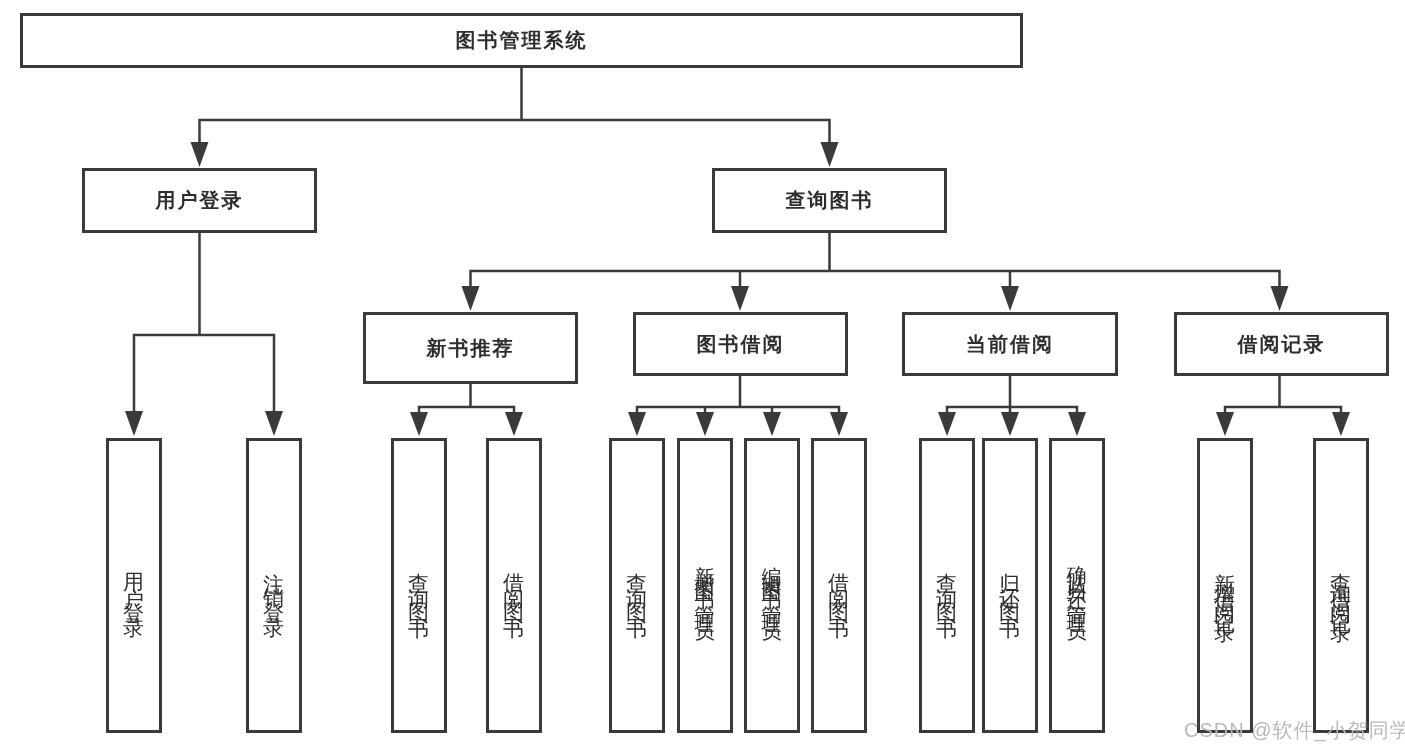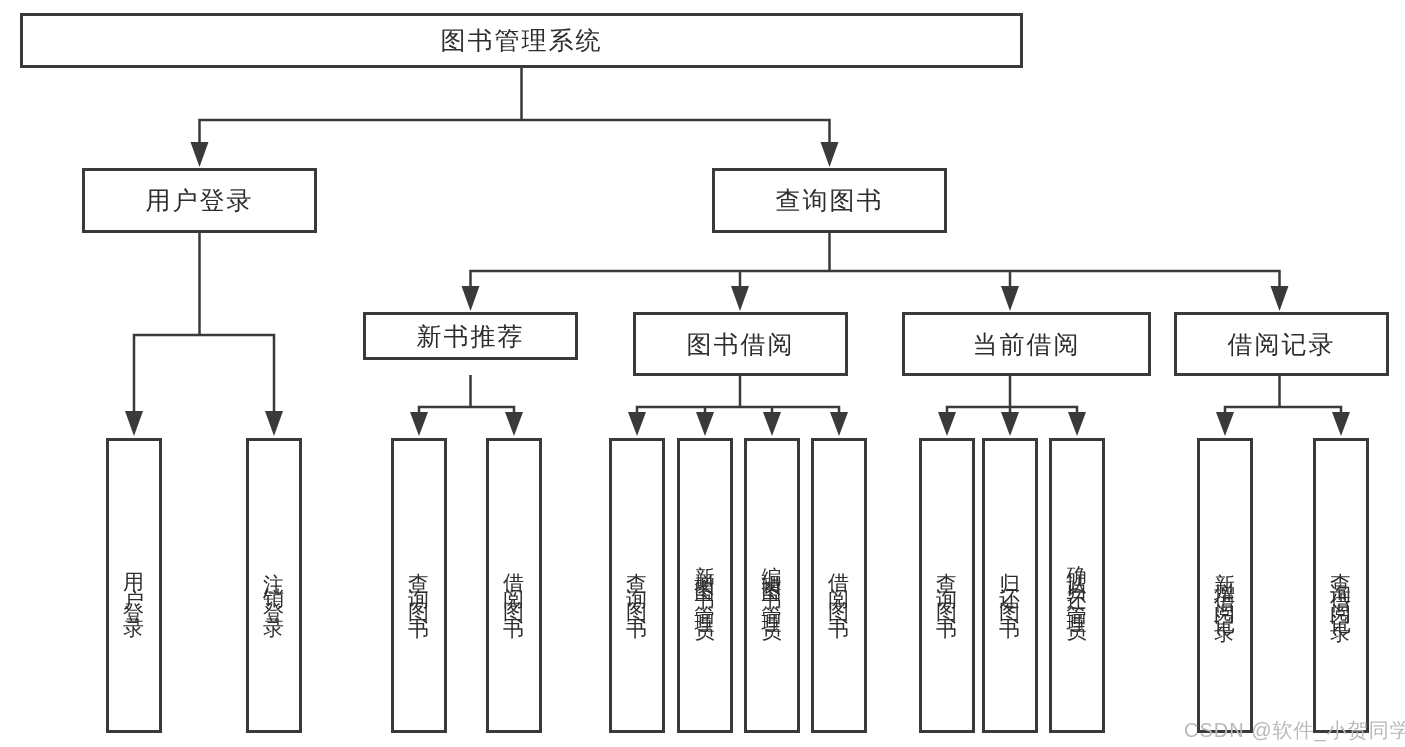--- a/index.html
+++ b/index.html
@@ -23,23 +23,24 @@
     border: 3px solid #3a3a3a;
     background: #ffffff;
     display: flex;
     align-items: center;
     justify-content: center;
     color: #2d2d2d;
     z-index: 2;
     text-align: center;
   }
   .h-node {
-    font-size: 25px;
+    font-size: 20px;
     letter-spacing: 2px;
     white-space: nowrap;
+    font-weight: bold;
   }
   .leaf {
     writing-mode: vertical-rl;
     text-orientation: mixed;
     font-size: 21px;
     letter-spacing: 15px;
     line-height: 1;
   }
   .leaf.l6 { letter-spacing: 10px; }
   .leaf.l9 { letter-spacing: 8px; font-size: 20px; }
@@ -118,23 +119,23 @@
         M1216 412 L1234 412 L1225 436 Z
         M1332 412 L1350 412 L1341 436 Z"></path>
     </g>
   </svg>
 
   <div class="node h-node" style="left:20px; top:13px; width:1003px; height:55px">图书管理系统</div>
 
   <div class="node h-node" style="left:82px; top:168px; width:235px; height:65px">用户登录</div>
   <div class="node h-node" style="left:712px; top:168px; width:235px; height:65px">查询图书</div>
 
-  <div class="node h-node" style="left:363px; top:312px; width:215px; height:48px">新书推荐</div>
+  <div class="node h-node" style="left:363px; top:312px; width:215px; height:72px">新书推荐</div>
   <div class="node h-node" style="left:633px; top:312px; width:215px; height:64px">图书借阅</div>
-  <div class="node h-node" style="left:902px; top:312px; width:249px; height:64px">当前借阅</div>
+  <div class="node h-node" style="left:902px; top:312px; width:216px; height:64px">当前借阅</div>
   <div class="node h-node" style="left:1174px; top:312px; width:215px; height:64px">借阅记录</div>
 
   <div class="node leaf" style="left:106px; top:438px; width:56px; height:295px">用户登录</div>
   <div class="node leaf" style="left:246px; top:438px; width:56px; height:295px">注销登录</div>
 
   <div class="node leaf" style="left:391px; top:438px; width:56px; height:295px">查询图书</div>
   <div class="node leaf" style="left:486px; top:438px; width:56px; height:295px">借阅图书</div>
 
   <div class="node leaf" style="left:609px; top:438px; width:56px; height:295px">查询图书</div>
   <div class="node leaf l9" style="left:677px; top:438px; width:56px; height:295px">新增图书（管理员）</div>

